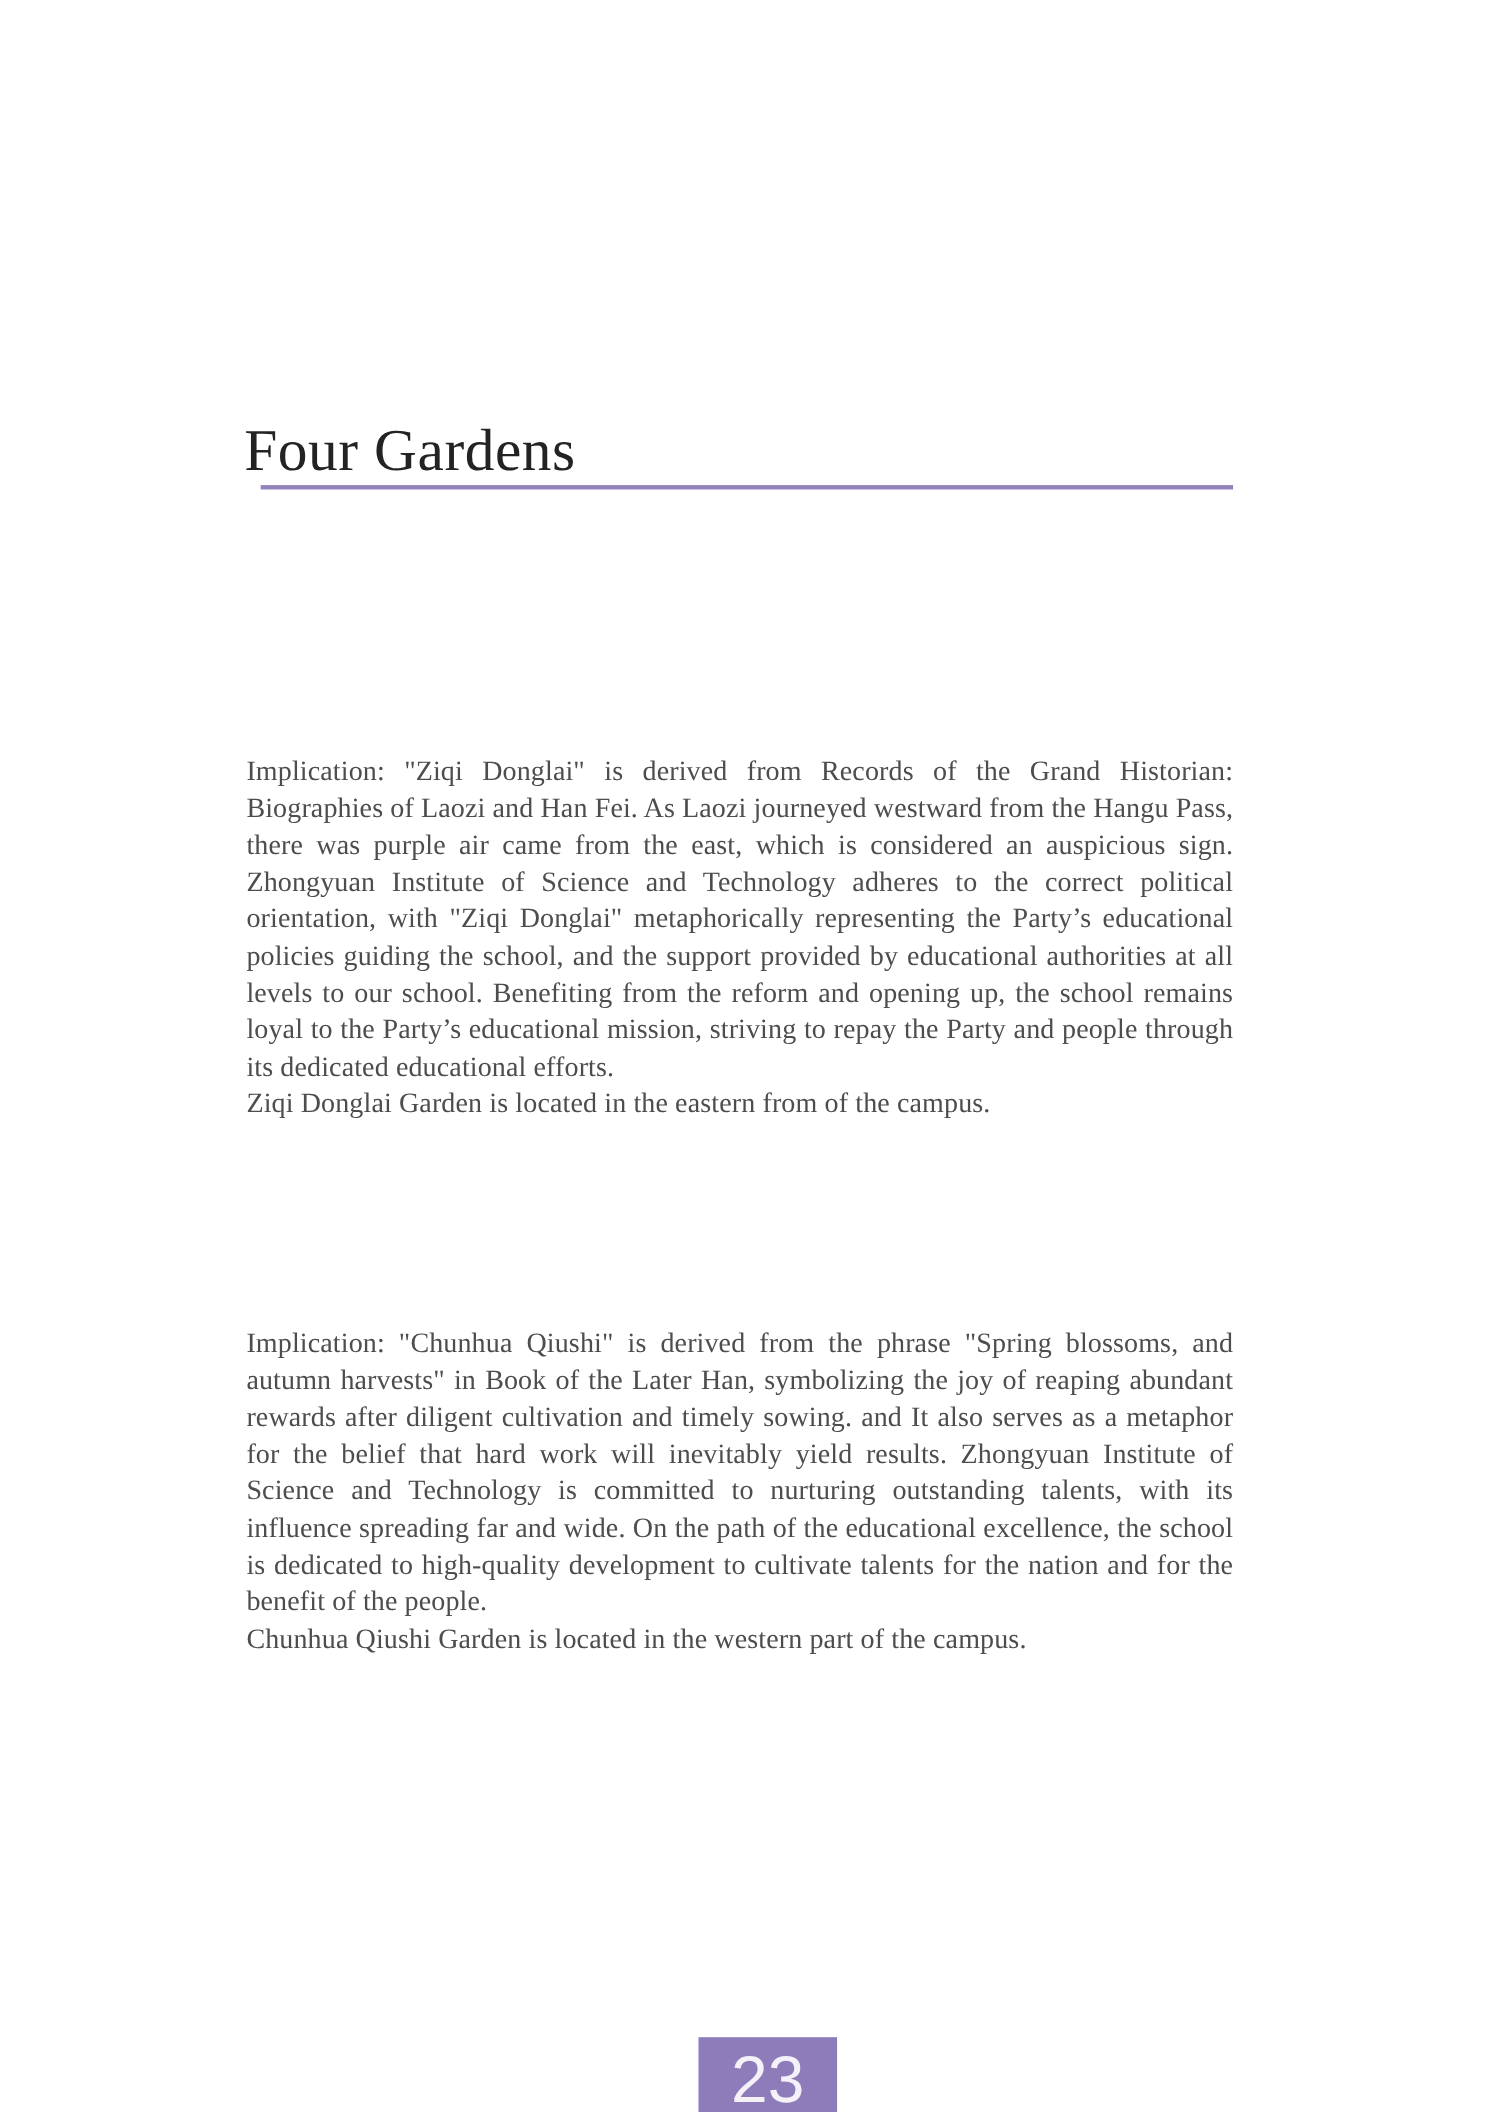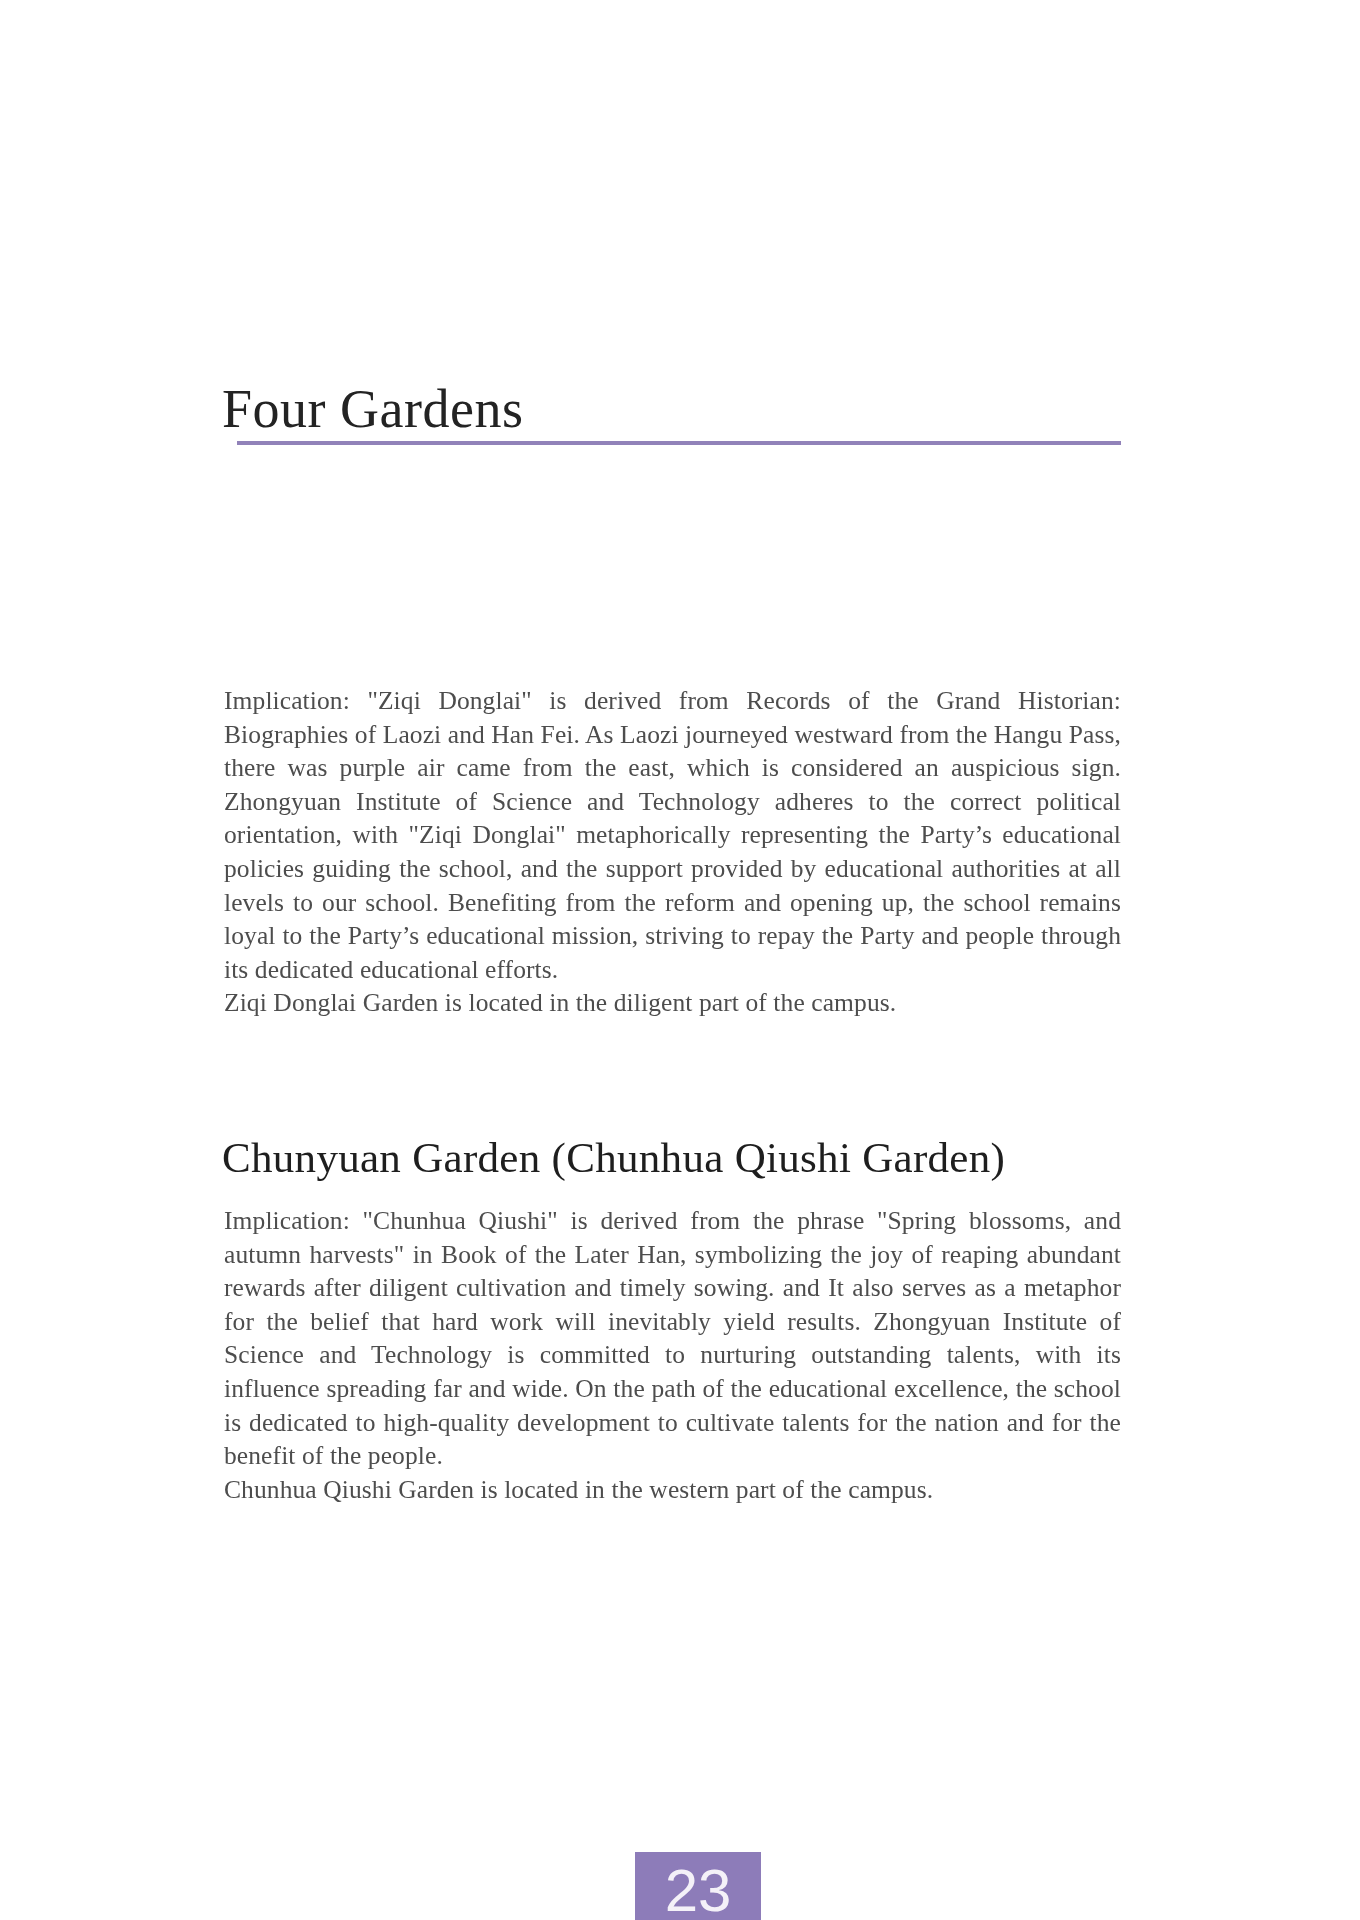--- a/index.html
+++ b/index.html
@@ -88,24 +88,23 @@
 
 <div class="page">
 
   <h1 class="doc-title">Four Gardens</h1>
 
   <div class="title-rule"></div>
 
 
   <div class="section-text body-1">
     <p class="section-body" style="margin:0">Implication: "Ziqi Donglai" is derived from Records of the Grand Historian: Biographies of Laozi and Han Fei. As Laozi journeyed westward from the Hangu Pass, there was purple air came from the east, which is considered an auspicious sign. Zhongyuan Institute of Science and Technology adheres to the correct political orientation, with "Ziqi Donglai" metaphorically representing the Party’s educational policies guiding the school, and the support provided by educational authorities at all levels to our school. Benefiting from the reform and opening up, the school remains loyal to the Party’s educational mission, striving to repay the Party and people through its dedicated educational efforts.</p>
-    <p class="section-location" style="margin:0">Ziqi Donglai Garden is located in the diligent part of the campus.</p>
+    <p class="section-location" style="margin:0">Ziqi Donglai Garden is located in the eastern from of the campus.</p>
   </div>
 
-  <h2 class="section-heading heading-2">Chunyuan Garden (Chunhua Qiushi Garden)</h2>
 
   <div class="section-text body-2">
     <p class="section-body" style="margin:0">Implication: "Chunhua Qiushi" is derived from the phrase "Spring blossoms, and autumn harvests" in Book of the Later Han, symbolizing the joy of reaping abundant rewards after diligent cultivation and timely sowing. and It also serves as a metaphor for the belief that hard work will inevitably yield results. Zhongyuan Institute of Science and Technology is committed to nurturing outstanding talents, with its influence spreading far and wide. On the path of the educational excellence, the school is dedicated to high-quality development to cultivate talents for the nation and for the benefit of the people.</p>
     <p class="section-location" style="margin:0">Chunhua Qiushi Garden is located in the western part of the campus.</p>
   </div>
 
   <div class="page-number-badge">
     <span class="page-number">23</span>
   </div>
 

